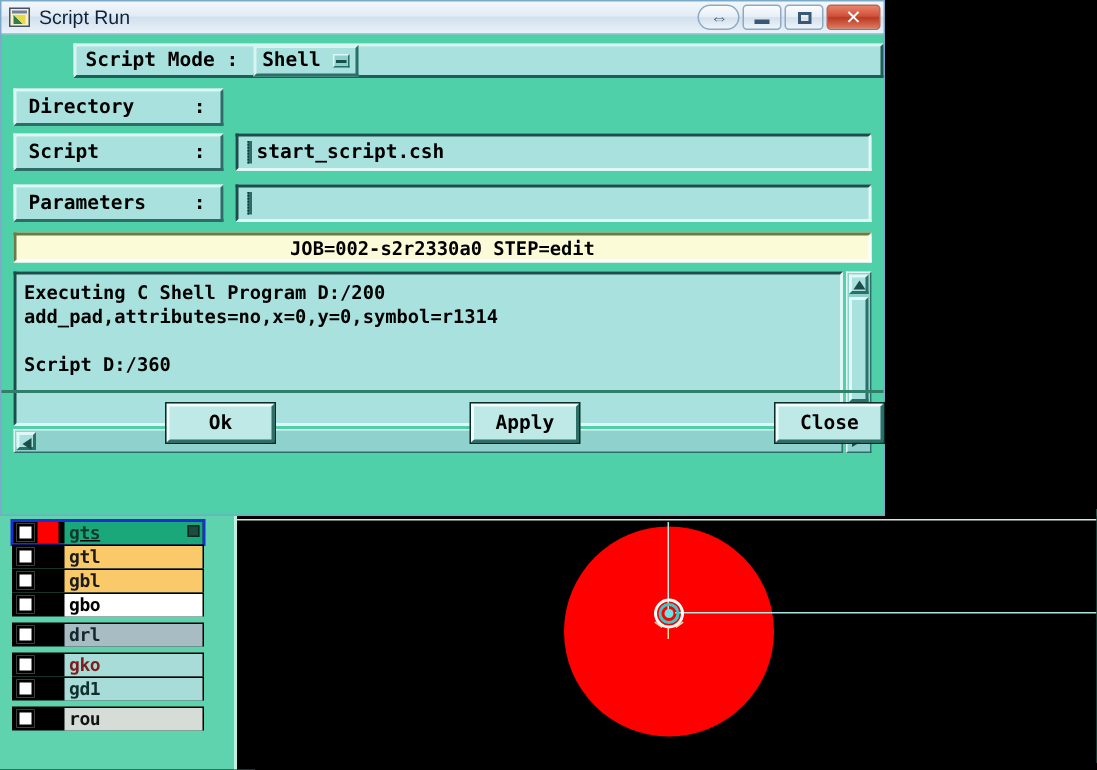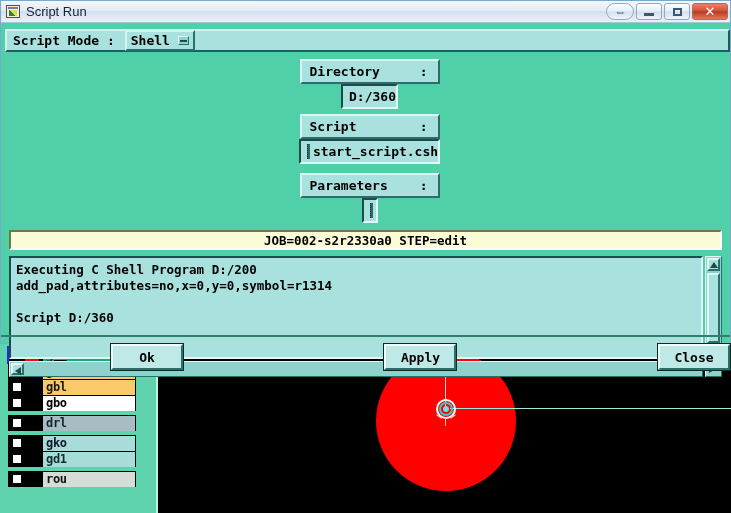--- a/index.html
+++ b/index.html
@@ -54,21 +54,21 @@
   }
   .cursor-ring2{
     position:absolute;border-radius:50%;border:2px solid #3ec7c7;box-sizing:border-box;
   }
   .cursor-dot{position:absolute;background:#6de3e3;border-radius:50%;}
   .tick{position:absolute;background:#ffd9a0;}
   .top-rule{position:absolute;background:#cfe9e6;}
 
   
   .win{
-    position:absolute;left:0;top:0;width:731px;height:344px;
+    position:absolute;left:0;top:0;width:590px;height:344px;
     background:#4fd0a8;
     border:1px solid #7aa9c9;
     box-sizing:border-box;
   }
   .titlebar{
     position:relative;height:21px;
     background:linear-gradient(to bottom,#f3f7fb 0%,#e2ecf5 45%,#d2e0ee 50%,#e9f1f8 100%);
     border-bottom:1px solid #a8c4da;
     display:flex;align-items:center;
   }
@@ -99,21 +99,21 @@
   .wb-close{
     width:36px;border:1px solid #a5past;border:1px solid #b06a5a;
     background:linear-gradient(to bottom,#e8826a 0%,#d1513a 45%,#b93a24 52%,#e07a5e 100%);
     color:#fff;font-size:13px;font-weight:bold;
   }
   .glyph-min{display:block;width:10px;height:3px;background:#3a5774;margin-top:6px;}
   .glyph-max{display:block;width:9px;height:8px;border:2px solid #3a5774;box-sizing:border-box;}
   .glyph-help{font-size:12px;color:#3a5774;font-weight:bold;letter-spacing:-1px;}
 
   .win-body{position:relative;padding:0;}
-  .mode-row{height:25px;padding-left:4px;padding-top:6px;}
+  .mode-row{height:25px;padding-left:16px;padding-top:6px;margin-left:32px;}
   .mode-cell{
     height:23px;display:flex;align-items:center;background:#a8e1dd;
     border-top:2px solid #d8f4f2;border-left:2px solid #d8f4f2;
     border-right:2px solid #1f5d58;border-bottom:2px solid #1f5d58;
     padding:0 6px;box-sizing:border-box;
   }
   .mono{
     font-family:"DejaVu Sans Mono","Liberation Mono",monospace;
     font-size:13px;font-weight:bold;color:#000;white-space:nowrap;
   }
@@ -127,21 +127,21 @@
   .dd-arrow{
     width:11px;height:9px;margin-left:8px;background:#8fd2cd;
     border-top:1px solid #e4f6f4;border-left:1px solid #e4f6f4;
     border-right:1px solid #2b6f69;border-bottom:1px solid #2b6f69;
     box-sizing:border-box;position:relative;
   }
   .dd-arrow:after{
     content:"";position:absolute;left:1px;top:3px;width:7px;height:2px;background:#17504b;
   }
 
-  .field-row{display:flex;align-items:center;margin:5px 0 0 8px;flex-direction:column;}
+  .field-row{display:flex;align-items:center;margin:5px 0 0 8px;}
   .field-label{
     width:140px;height:25px;display:flex;align-items:center;padding-left:8px;
     background:#a8e1dd;box-sizing:border-box;
     border-top:2px solid #dcf6f4;border-left:2px solid #dcf6f4;
     border-right:2px solid #2f6c67;border-bottom:2px solid #2f6c67;
     justify-content:space-between;padding-right:10px;
   }
   .field-input{
     flex:1 1 auto;height:25px;margin-left:8px;margin-right:8px;
     background:#a8e1dd;box-sizing:border-box;display:flex;align-items:center;
@@ -271,21 +271,21 @@
           <div class="layer-gap"></div>
           <div class="layer-row">
             <div class="lr-check"></div>
             <div class="lr-swatch" style="background: rgb(0, 0, 0);"></div>
             <div class="lr-name" style="background: rgb(168, 188, 196); color: rgb(18, 38, 44);">drl</div>
           </div>
           <div class="layer-gap"></div>
           <div class="layer-row">
             <div class="lr-check"></div>
             <div class="lr-swatch" style="background: rgb(0, 0, 0);"></div>
-            <div class="lr-name" style="background: rgb(167, 220, 217); color: #0f172a;">gko</div>
+            <div class="lr-name" style="background: rgb(167, 220, 217); color: #7f1d1d;">gko</div>
           </div>
           <div class="layer-row">
             <div class="lr-check"></div>
             <div class="lr-swatch" style="background: rgb(0, 0, 0);"></div>
             <div class="lr-name" style="background: rgb(167, 220, 217); color: rgb(16, 48, 46);">gd1</div>
           </div>
           <div class="layer-gap"></div>
           <div class="layer-row">
             <div class="lr-check"></div>
             <div class="lr-swatch" style="background: rgb(0, 0, 0);"></div>
@@ -340,23 +340,20 @@
             <span class="dd-arrow"></span>
           </div>
         </div>
       </div>
 
       <div class="field-row">
         <div class="field-label">
           <span class="mono">Directory</span>
           <span class="mono">:</span>
         </div>
-        <div class="field-input">
-          <span class="mono field-val">D:/360</span>
-        </div>
       </div>
 
       <div class="field-row">
         <div class="field-label">
           <span class="mono">Script</span>
           <span class="mono">:</span>
         </div>
         <div class="field-input">
           <span class="caret"></span>
           <span class="mono field-val">start_script.csh</span>

